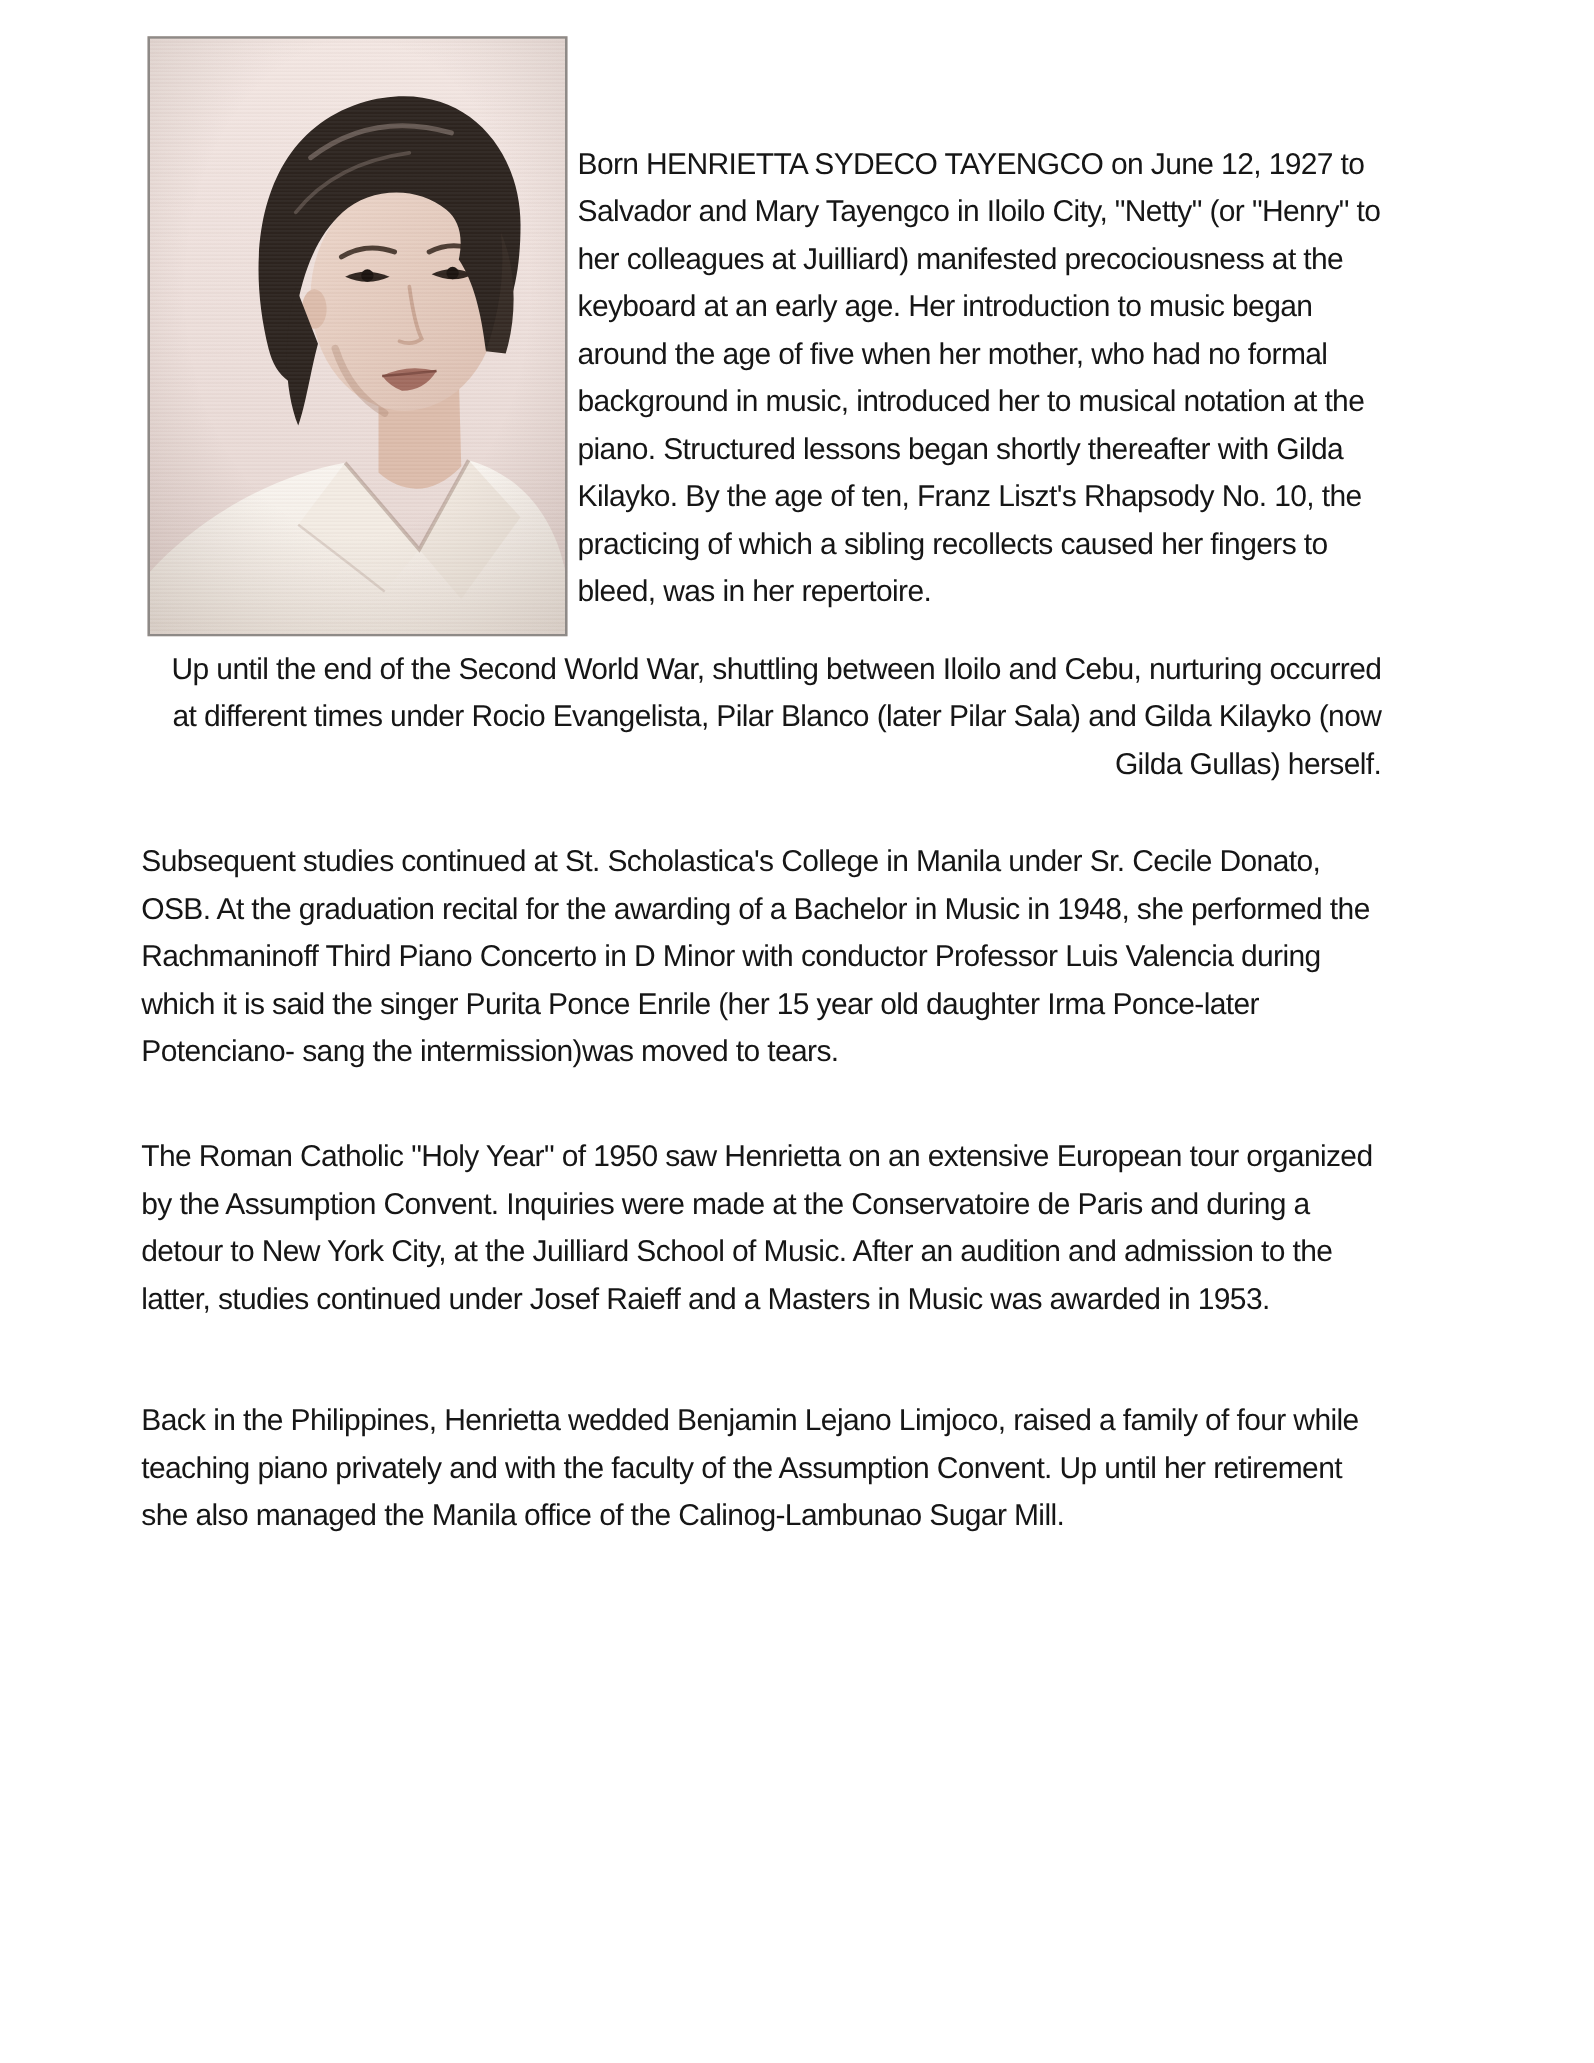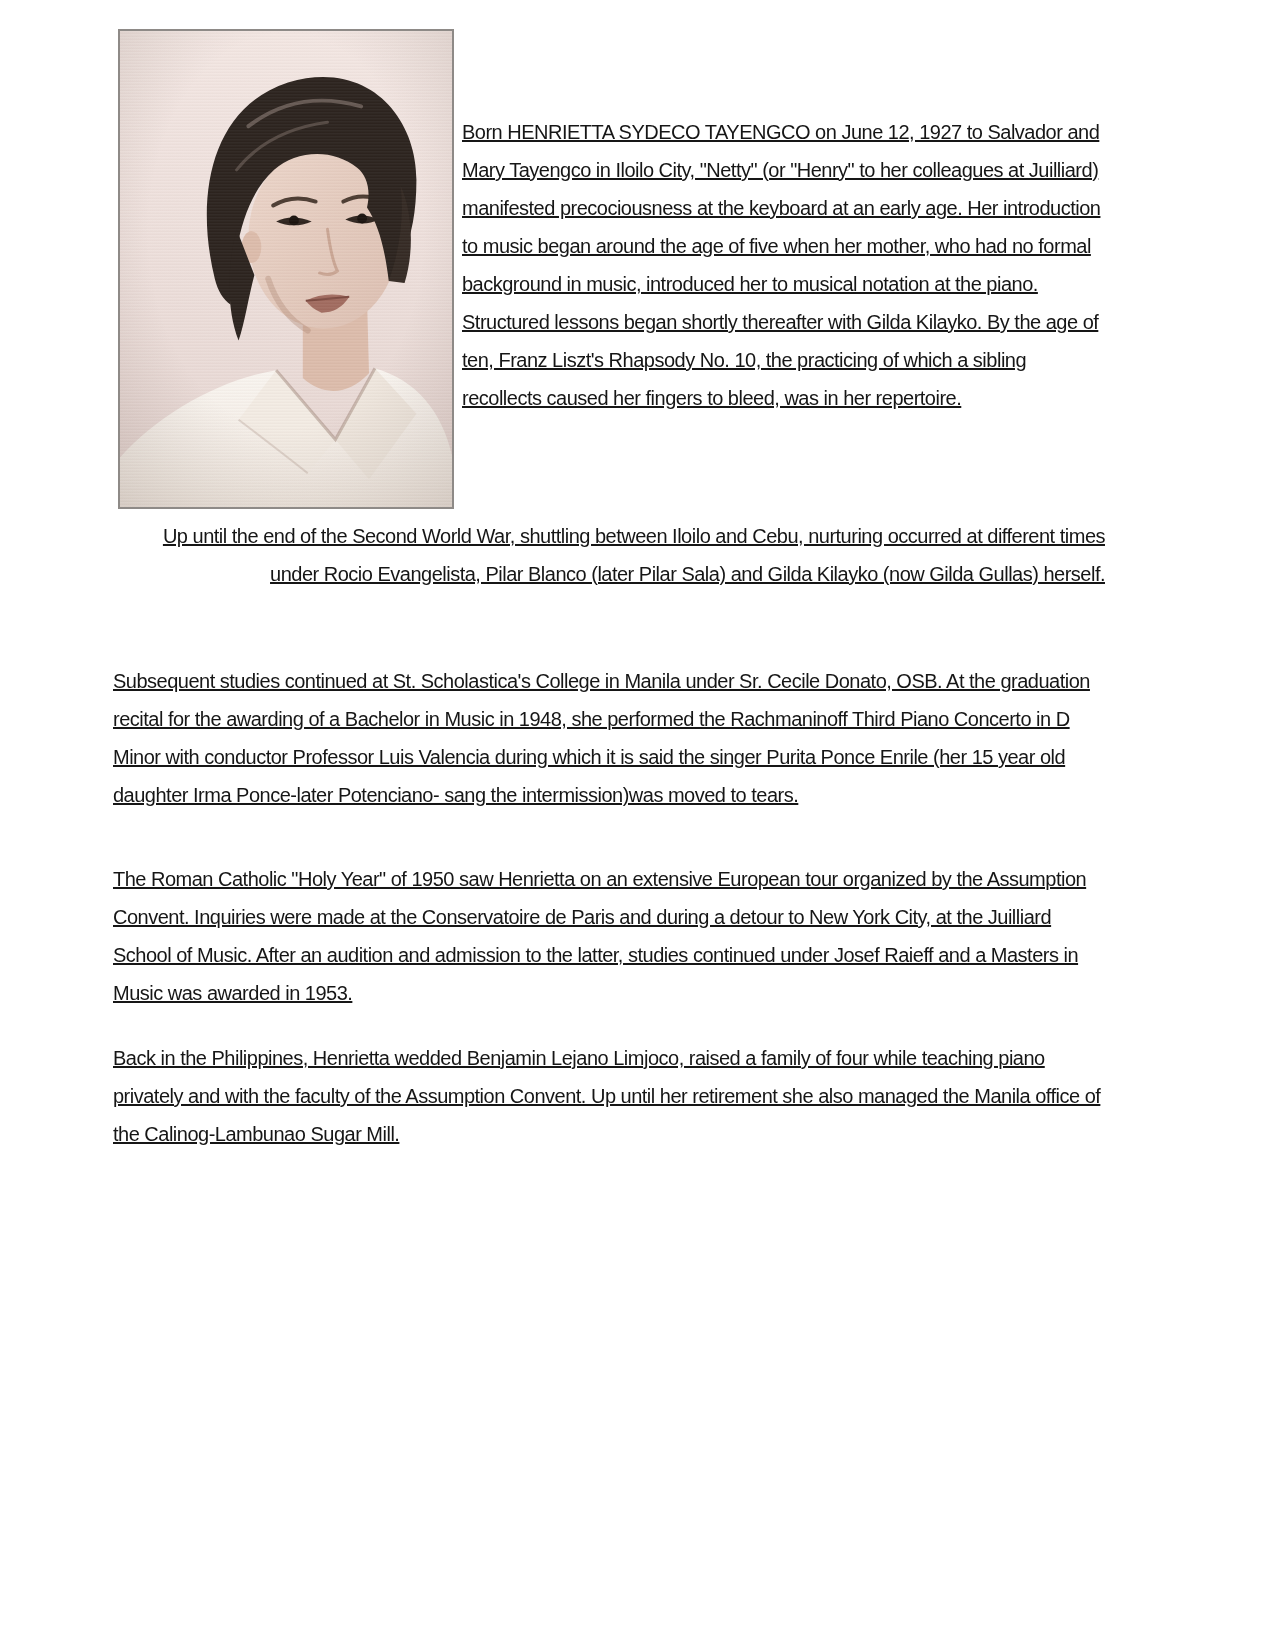--- a/index.html
+++ b/index.html
@@ -13,25 +13,24 @@
     height: 1650px;
     background: #ffffff;
     overflow: hidden;
     font-family: "Liberation Sans", "DejaVu Sans", sans-serif;
   }
   .article {
     display: flow-root; 
     margin-left: 113px;
     width: 992px;
     color: #161616;
-    font-size: 20px;
+    font-size: 24px;
     letter-spacing: -0.5px;
     line-height: 38px;
     font-weight: normal;
-    text-decoration: underline;
   }
   .photo-frame {
     float: left;
     box-sizing: border-box;
     width: 336px;
     height: 480px;
     margin: 29px 8px 8px 5px;
     border: 2px solid #8e8a87;
     background: #ecdfda;
     position: relative;
@@ -52,23 +51,23 @@
       rgba(120,90,80,0.04) 2px,
       rgba(120,90,80,0.04) 3px
     );
     pointer-events: none;
   }
   p.body-par {
     margin: 0;
   }
   p.par-1 { margin-top: 113px; }
   p.par-2 { clear: left; margin-top: 7px; text-align: right; }
-  p.par-3 { margin-top: 69px; }
+  p.par-3 { margin-top: 40px; }
   p.par-4 { margin-top: 46px; }
-  p.par-5 { margin-top: 27px; }
+  p.par-5 { margin-top: 59px; }
   p.par-6 { margin-top: 43px; }
 </style>
 </head>
 <body>
 
 <div class="page">
   <div class="article">
 
     <div class="photo-frame">
       <svg viewBox="0 0 336 480" preserveAspectRatio="none">

